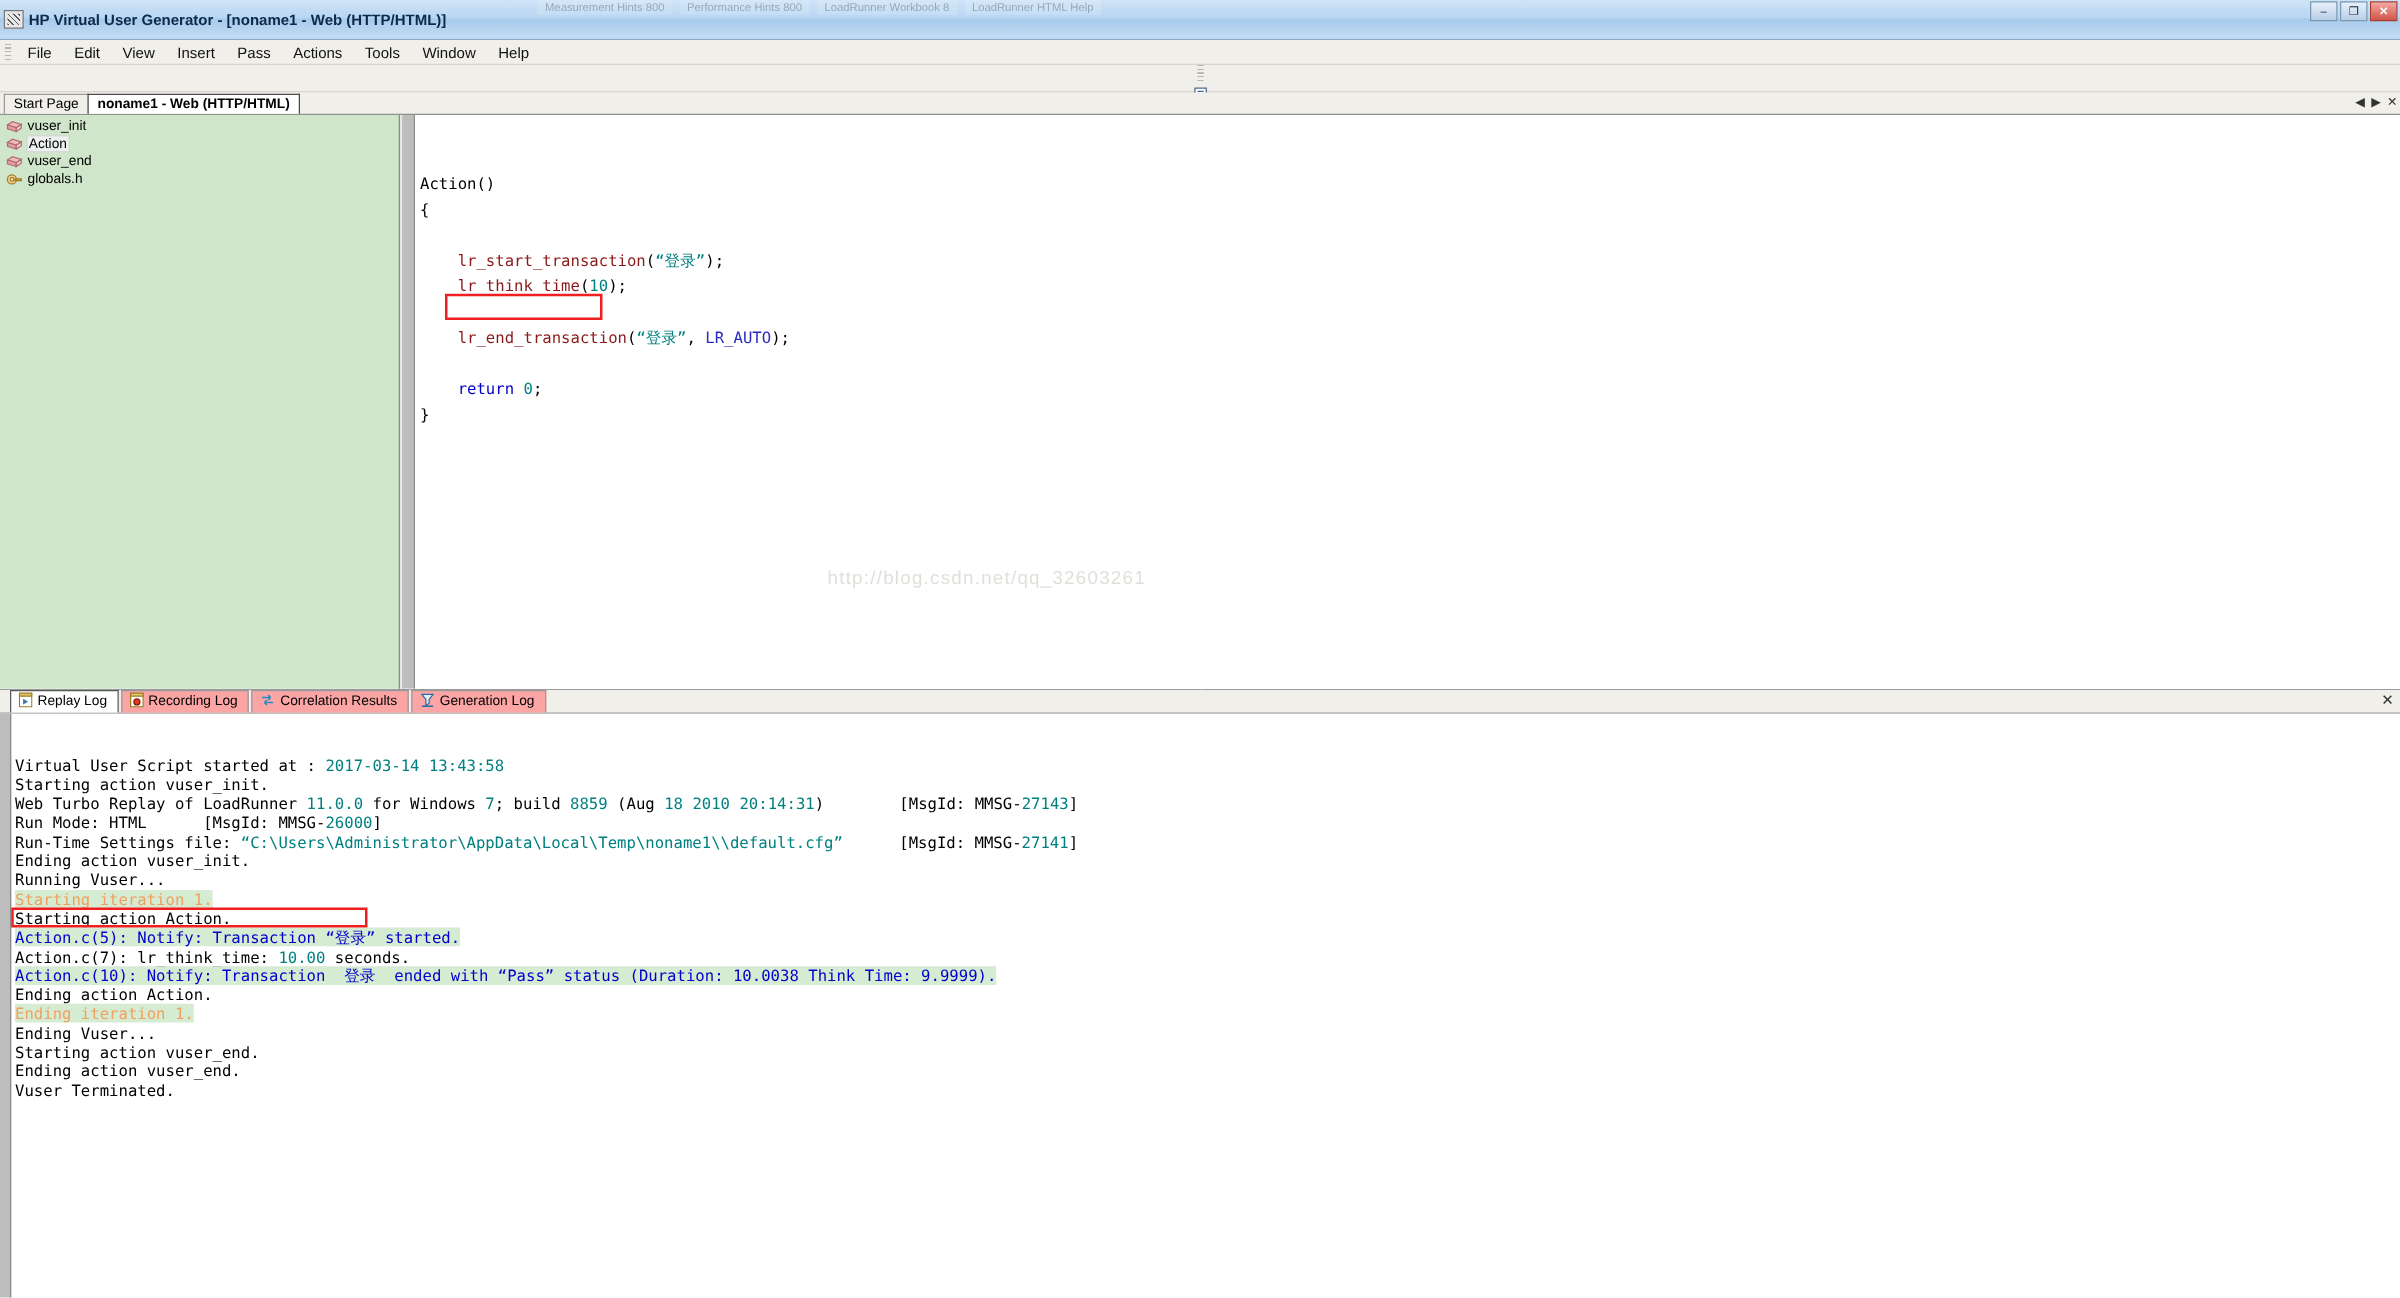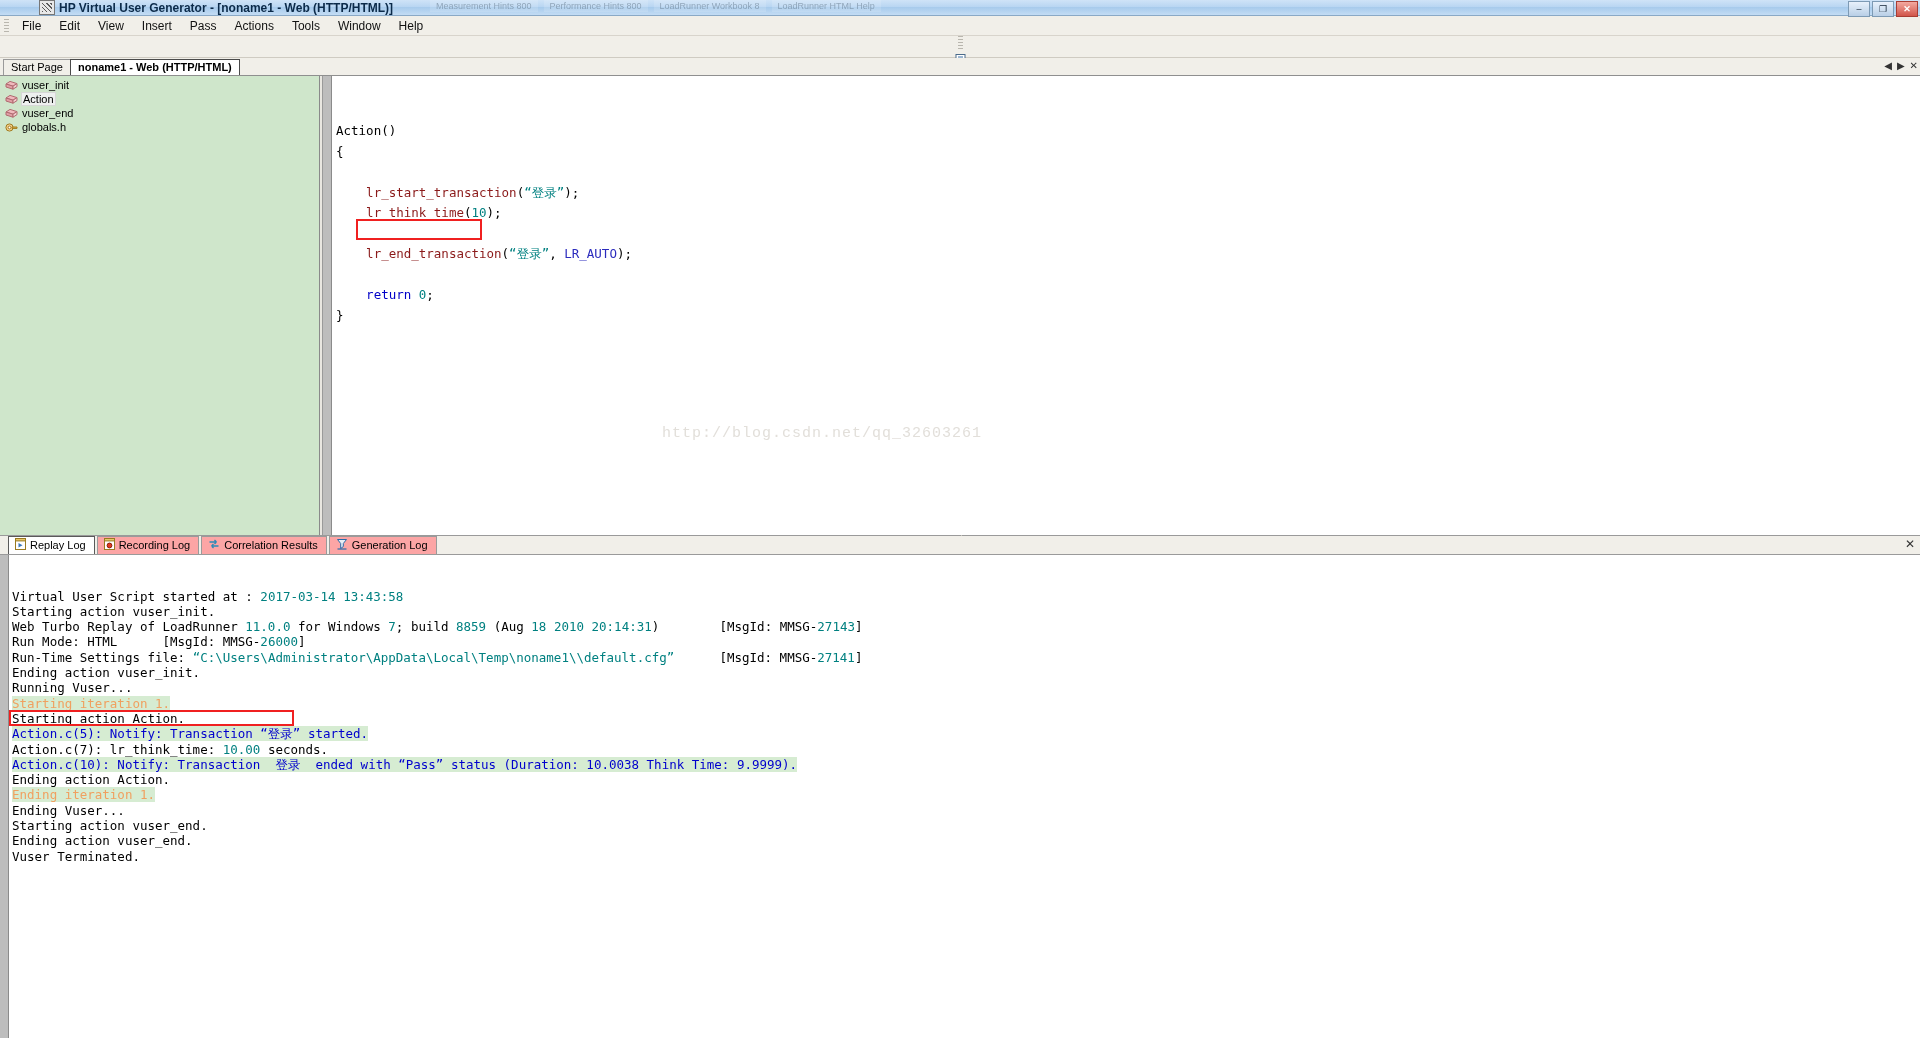--- a/index.html
+++ b/index.html
@@ -6,27 +6,26 @@
   html, body {
     margin: 0; padding: 0;
     width: 1920px; height: 1038px;
     overflow: hidden;
     background: #ffffff;
     font-family: "Liberation Sans", sans-serif;
   }
 
   
   #titlebar {
-    height: 16px;
+    height: 32px;
     background: linear-gradient(to bottom, #cfe3f7 0%, #b9d6f2 45%, #a8cbec 50%, #c3dcf4 100%);
     border-bottom: 1px solid #8aa9c6;
     display: flex;
     align-items: center;
     position: relative;
-    padding-left: 36px;
   }
   #titlebar .app-icon {
     width: 16px; height: 15px;
     margin: 0 4px 0 3px;
     background: #e8e8e8;
     border: 1px solid #777;
     position: relative;
     flex: none;
   }
   #titlebar .app-icon::before {
@@ -206,24 +205,24 @@
   #code .plain { color:#000; }
   .hl-box {
     position: absolute;
     border: 2px solid #f02020;
     left: 24px; top: 143px;
     width: 126px; height: 21px;
     pointer-events: none;
   }
   .watermark {
     position: absolute;
-    left: 330px; top: 348px;
+    left: 330px; top: 361px;
     font-size: 15px;
     color: #e2dfda;
-    font-family: Liberation Mono, monospace;
+    font-family: Liberation Sans, sans-serif;
     letter-spacing: 1px;
     white-space: nowrap;
   }
 
   
   #logpanel {
     height: 566px;
     display: flex; flex-direction: column;
     background: #f1efe9;
     border-top: 1px solid #9a9a9a;

